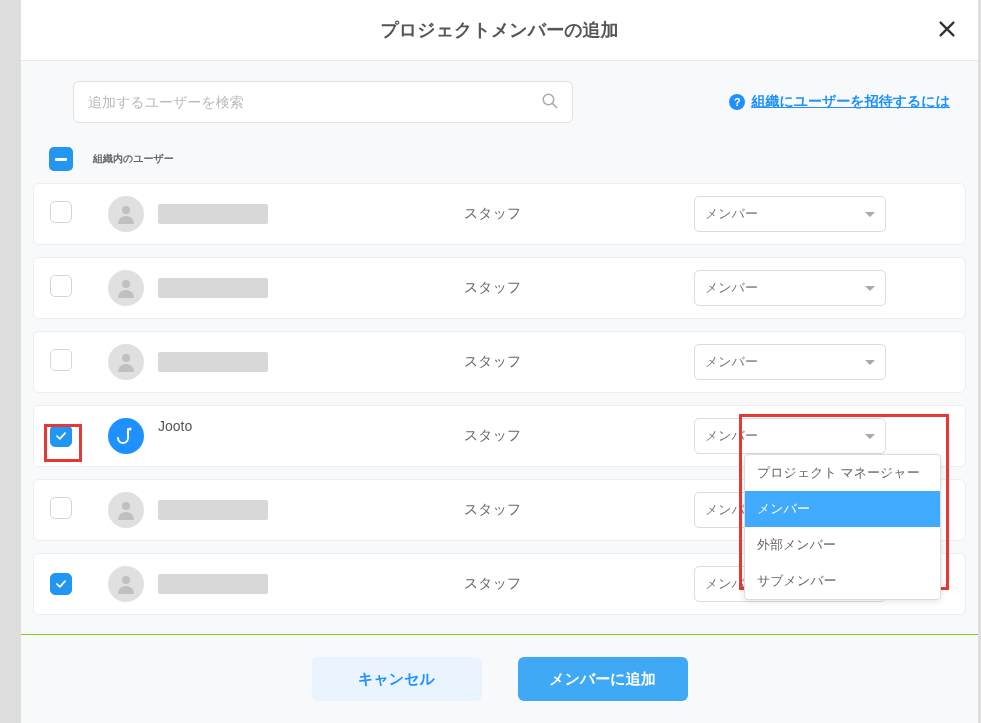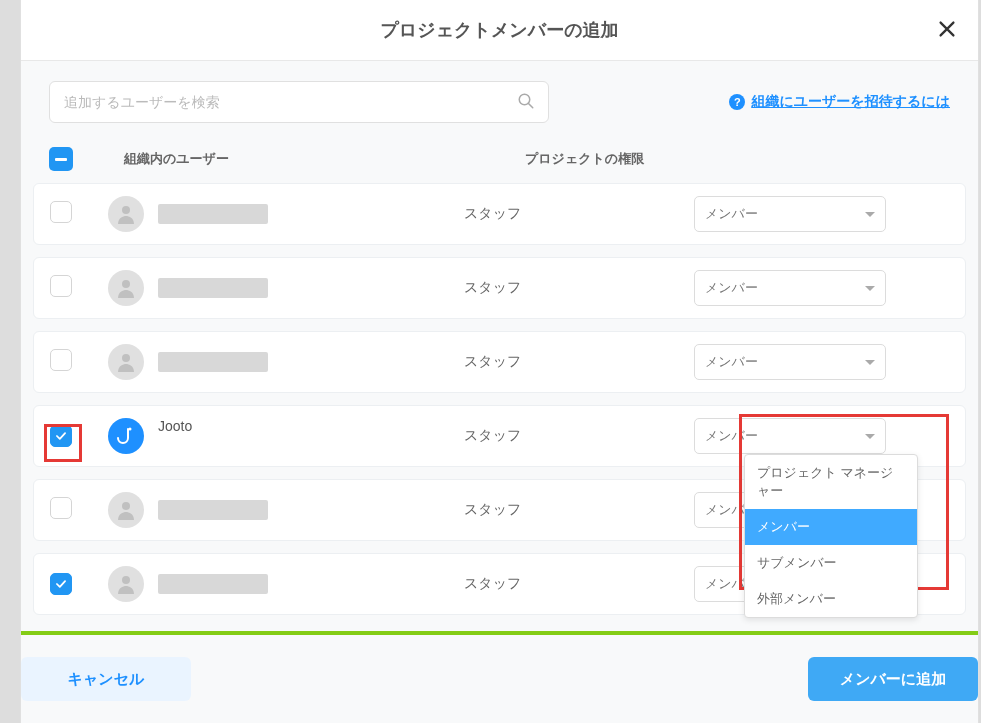--- a/index.html
+++ b/index.html
@@ -52,20 +52,21 @@
   .search-row {
     display: flex;
     align-items: center;
     padding: 20px 28px 10px 28px;
     gap: 20px;
     justify-content: space-between;
   }
   .search-box {
     flex: 0 0 500px;
     position: relative;
+    margin-left: 24px;
   }
   .search-input {
     width: 100%;
     height: 42px;
     border: 1px solid #e0e0e0;
     border-radius: 6px;
     background: #fff;
     padding: 0 44px 0 14px;
     font-size: 14px;
     color: #555;
@@ -97,24 +98,23 @@
     display: inline-flex;
     align-items: center;
     justify-content: center;
     font-size: 11px;
     text-decoration: none;
   }
   .table-header {
     display: flex;
     align-items: center;
     padding: 14px 28px 12px 28px;
-    font-size: 13px;
+    font-size: 10px;
     font-weight: 600;
     color: #666;
-    gap: 31px;
   }
   .col-check { flex: 0 0 44px; }
   .col-user  { flex: 0 0 370px; }
   .col-org   { flex: 0 0 230px; }
   .col-proj  { flex: 1; }
   .master-check {
     width: 24px;
     height: 24px;
     border-radius: 5px;
     background: #2196f3;
@@ -228,43 +228,43 @@
   .highlight-dropdown {
     left: 739px;
     top: 414px;
     width: 210px;
     height: 176px;
   }
   .dropdown {
     position: absolute;
     left: 744px;
     top: 454px;
-    width: 174px;
+    width: 197px;
     background: #fff;
     border: 1px solid #dcdcdc;
     border-radius: 4px;
     box-shadow: 0 2px 6px rgba(0,0,0,0.1);
     z-index: 10;
   }
   .dropdown-item {
     padding: 9px 12px;
     font-size: 13px;
     color: #666;
     cursor: pointer;
   }
   .dropdown-item.selected {
     background: #40aaff;
     color: #fff;
   }
   .footer {
-    border-top: 4px solid #84cc16;
+    border-top: 1px solid #84cc16;
     background: #f8f9fa;
     padding: 22px 0;
     display: flex;
-    justify-content: space-between;
+    justify-content: center;
     gap: 36px;
   }
   .btn {
     min-width: 170px;
     height: 44px;
     border-radius: 6px;
     font-size: 15px;
     font-weight: 700;
     display: inline-flex;
     align-items: center;
@@ -311,21 +311,20 @@
     </a>
   </div>
 
   <div class="table-header">
     <div class="col-check">
       <div class="master-check">
         <span class="dash"></span>
       </div>
     </div>
     <div class="col-user">組織内のユーザー</div>
-    <div class="col-proj">プロジェクトの権限</div>
   </div>
 
   <div class="rows" id="rows">
       <div class="user-row">
         <div class="col-check"><div class="row-checkbox"></div></div>
         <div class="col-user" style="display:flex;align-items:center">
           <div class="avatar">
             <svg viewBox="0 0 24 24" fill="currentColor">
               <circle cx="12" cy="8" r="4"></circle>
               <path d="M4 22 C4 16 9 14 12 14 C15 14 20 16 20 22 Z"></path>
@@ -452,15 +451,15 @@
   </div>
 
 </div>
 
 <div class="highlight-box highlight-check"></div>
 <div class="highlight-box highlight-dropdown"></div>
 
 <div class="dropdown" id="dropdown">
     <div class="dropdown-item">プロジェクト マネージャー</div>
     <div class="dropdown-item selected">メンバー</div>
+    <div class="dropdown-item">外部メンバー</div>
     <div class="dropdown-item">サブメンバー</div>
-    <div class="dropdown-item">外部メンバー</div>
   </div>
 
 </body></html>

